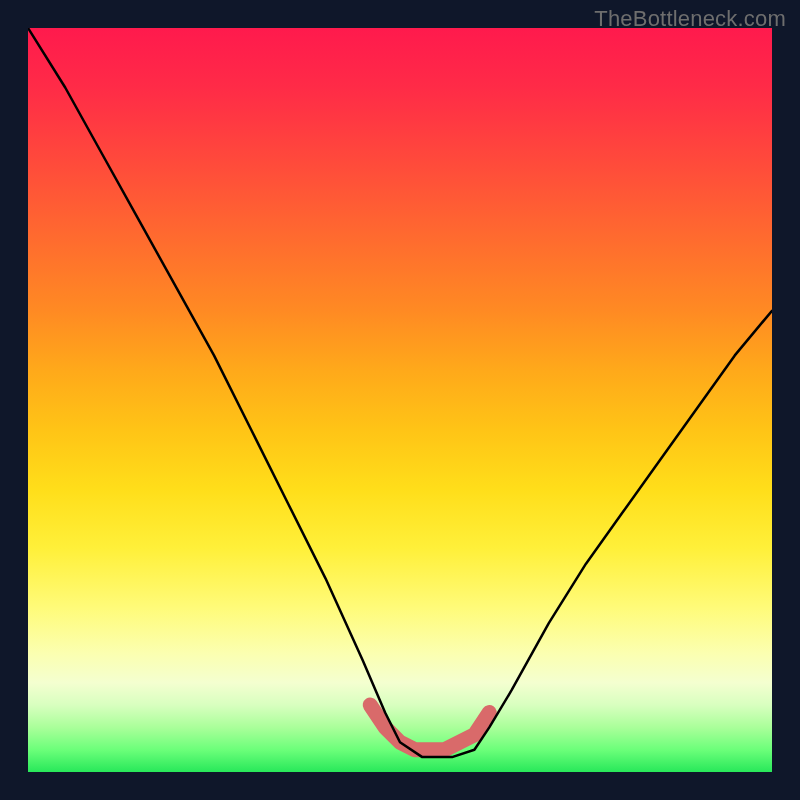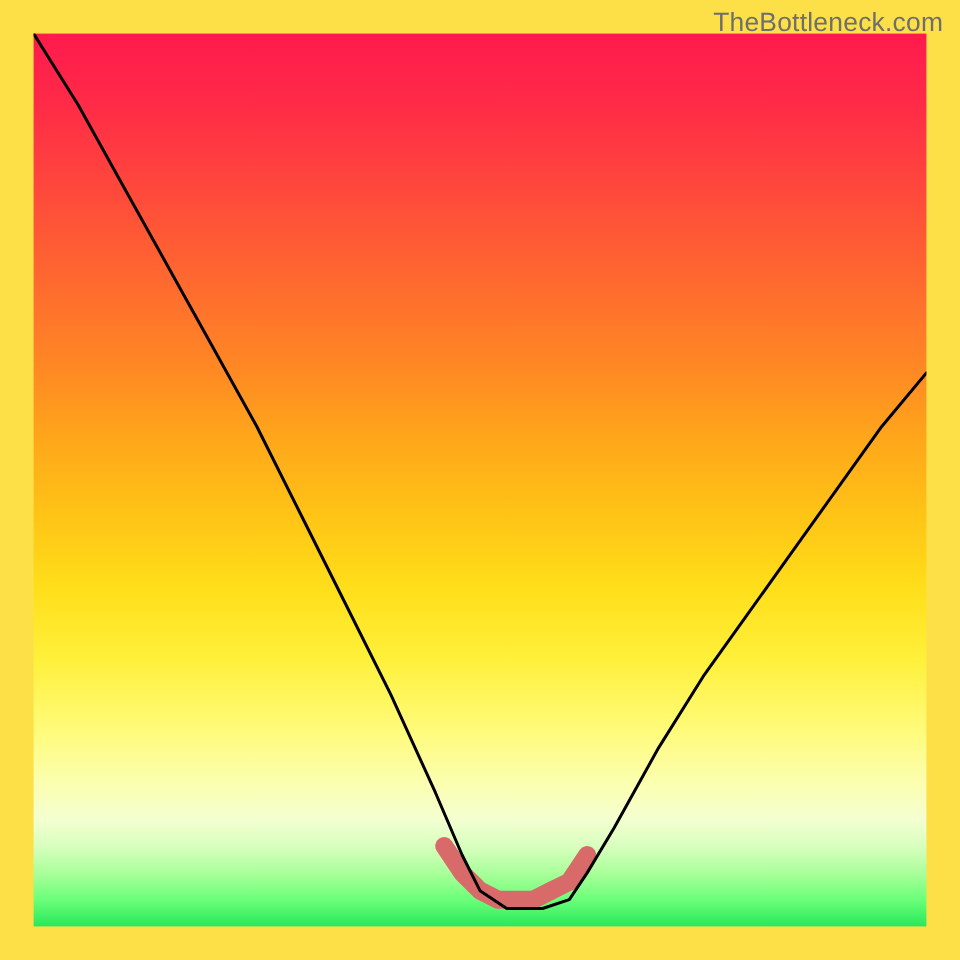--- a/index.html
+++ b/index.html
@@ -8,21 +8,21 @@
     width: 800px;
     height: 800px;
     background: #000;
     overflow: hidden;
     font-family: Arial, Helvetica, sans-serif;
   }
   .chart-container {
     position: relative;
     width: 800px;
     height: 800px;
-    background: #fde047;
+    background: #0f172a;
   }
   .plot-area {
     position: absolute;
     left: 28px;
     top: 28px;
     width: 744px;
     height: 744px;
     
     background: linear-gradient(
       to bottom,

